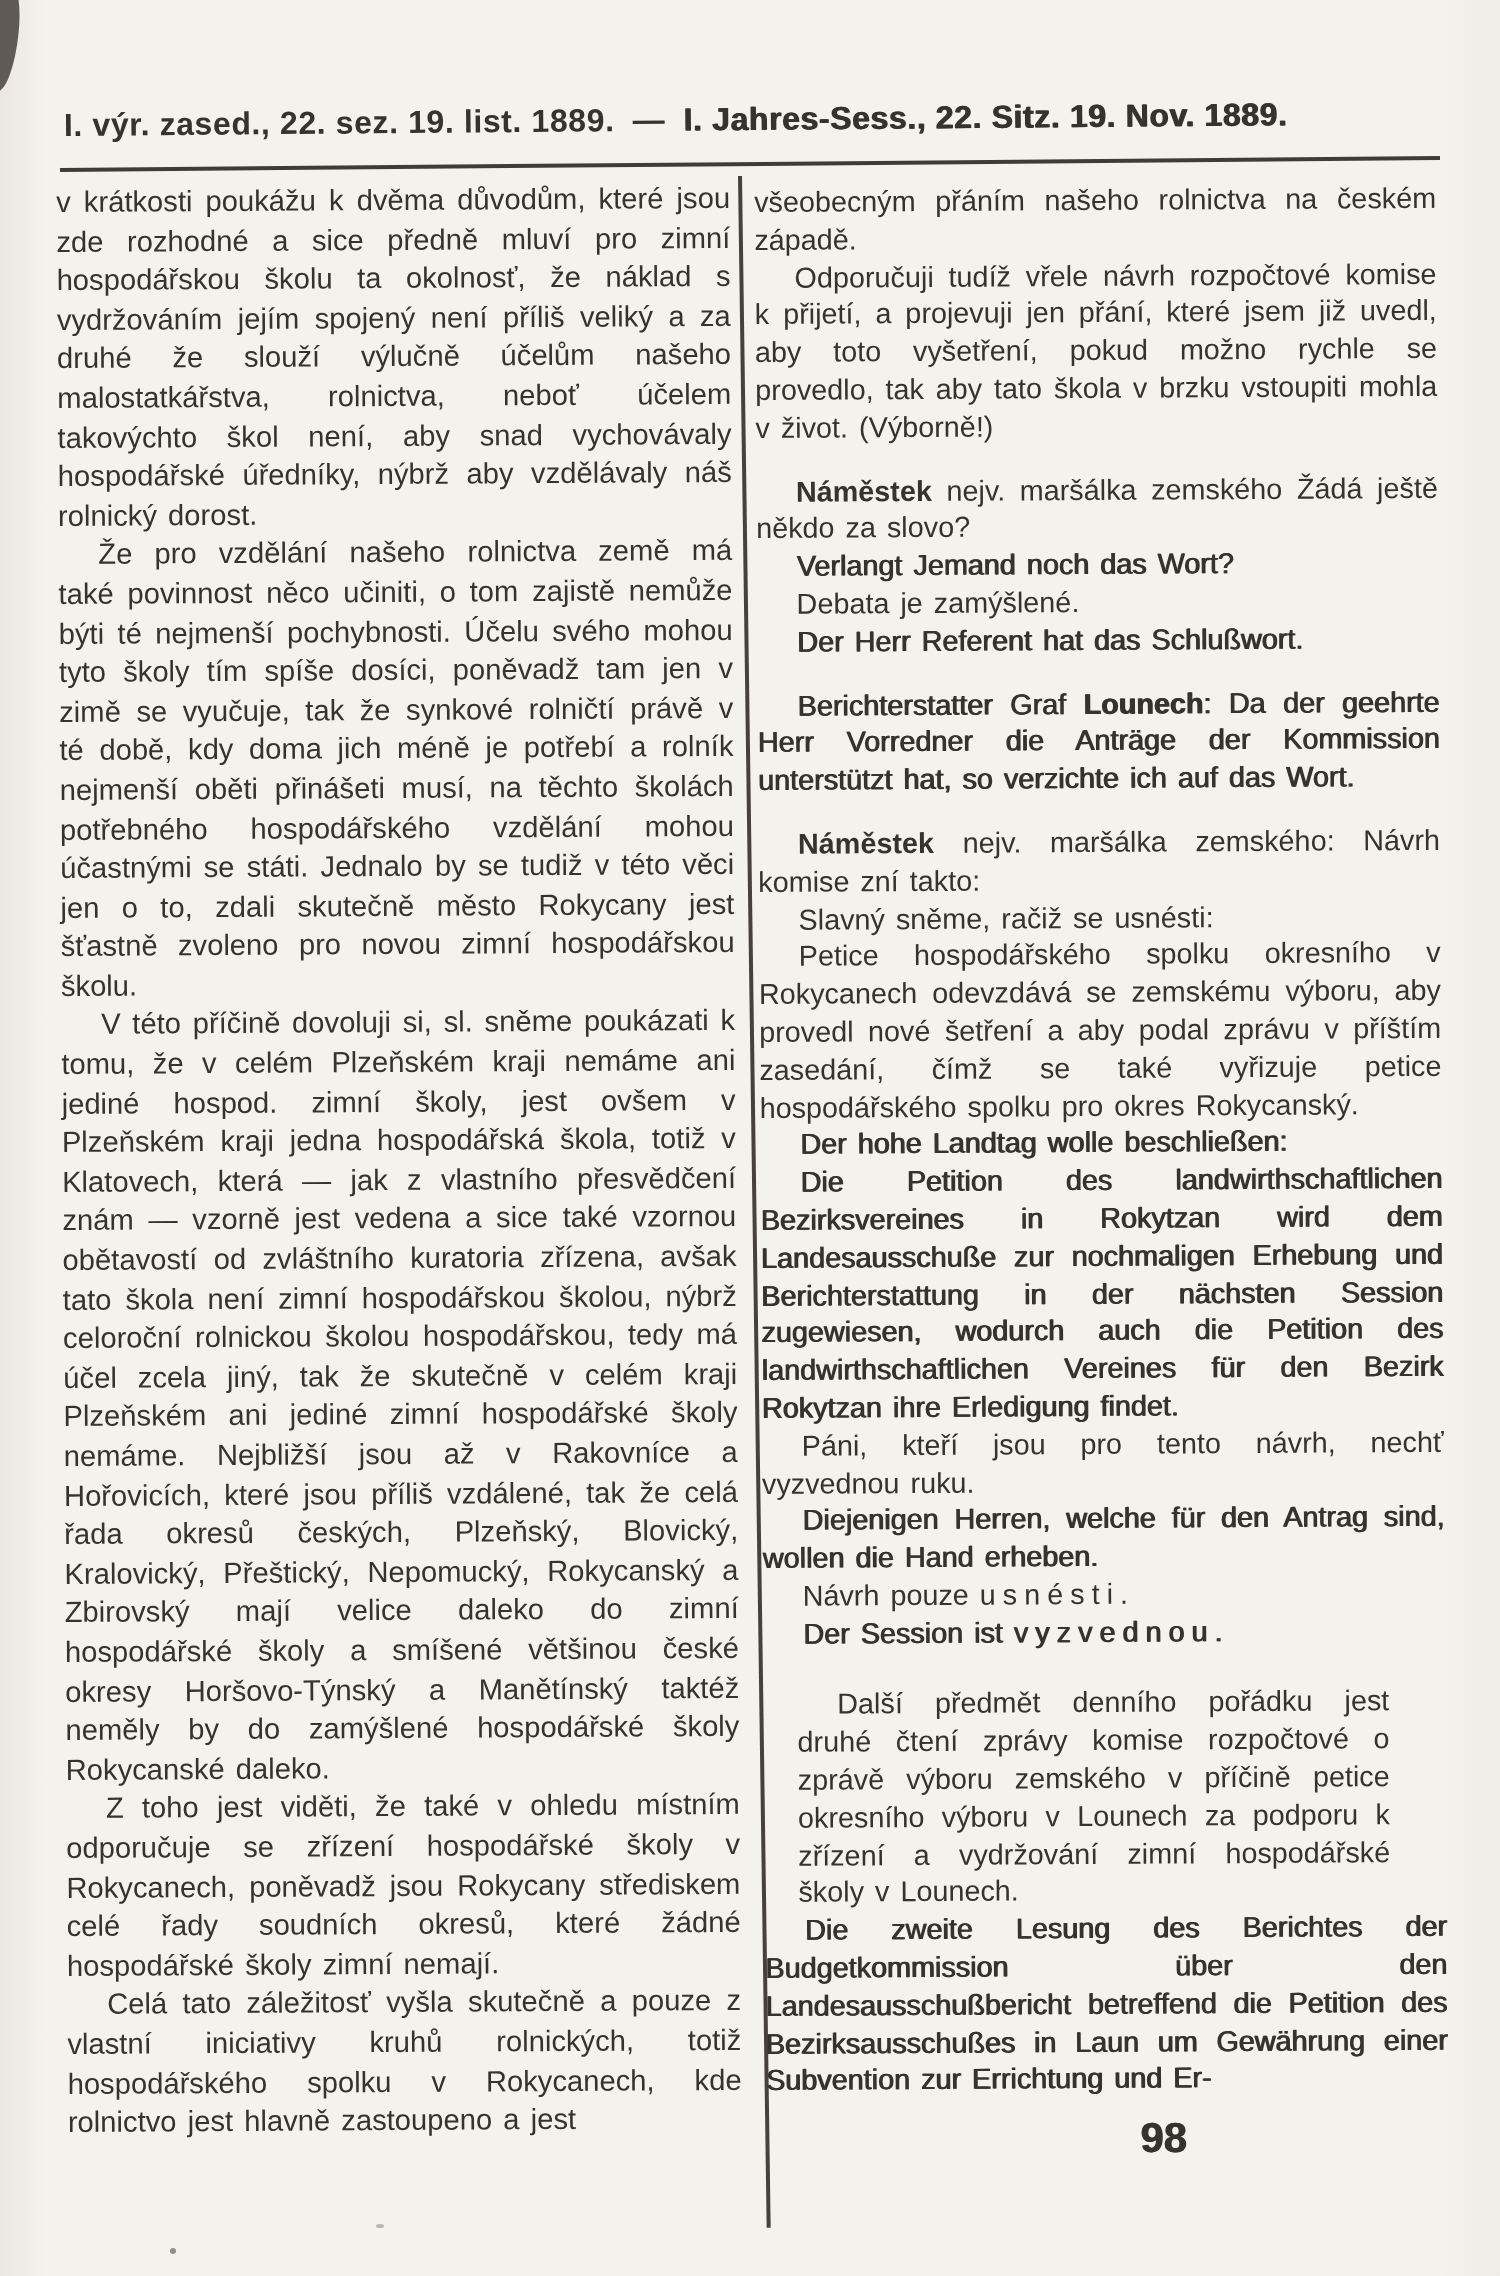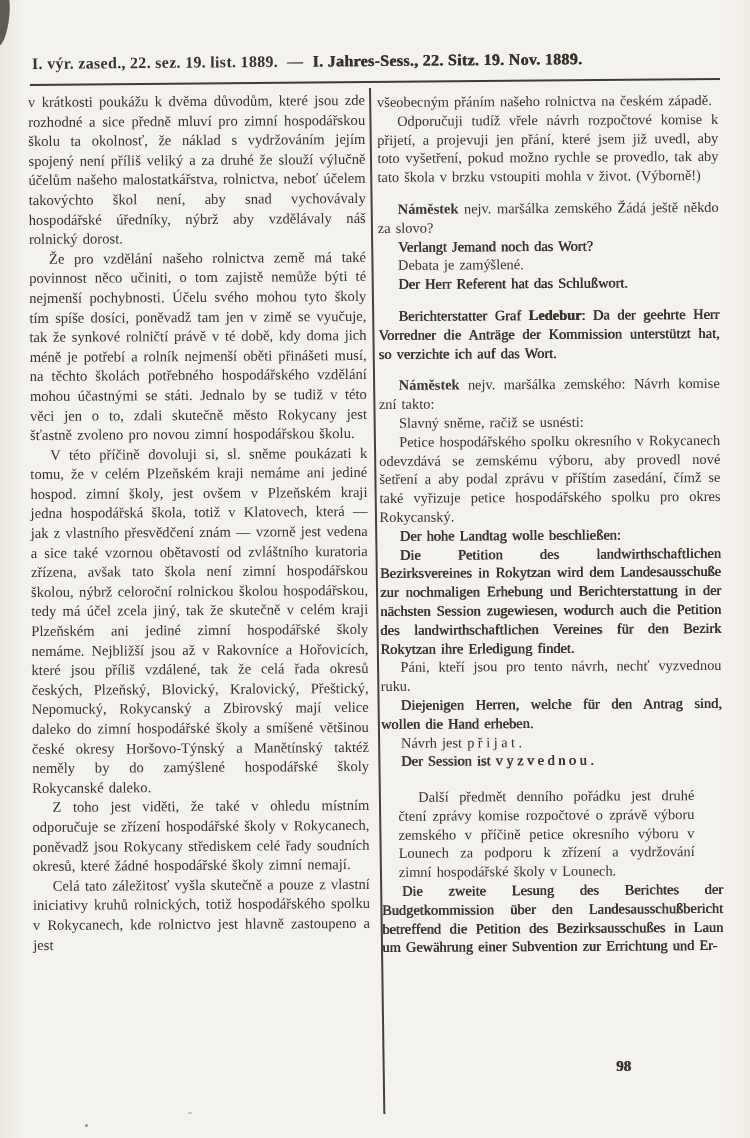--- a/index.html
+++ b/index.html
@@ -1,21 +1,21 @@
 <!DOCTYPE html>
 <html><head>
 <meta charset="utf-8">
 <style>
   html,body { margin:0; padding:0; background:#888; }
   .page {
     position:relative; width:750px; height:1138px; margin:0 auto;
     background:linear-gradient(90deg,#ebe8e1 0%, #f4f2ec 3%, #f4f2ec 96%, #eeece5 100%), #f3f1eb;
     background-color:#f3f1eb;
     overflow:hidden;
-    font-family:Liberation Serif, serif;
+    font-family:Liberation Sans, sans-serif;
     color:#36322c;
   }
   .header {
     position:absolute; left:32px; right:30px; top:52px;
     display:flex; align-items:baseline; gap:9px;
     font-size:16px; font-weight:bold; letter-spacing:.3px;
     transform:rotate(-0.5deg); transform-origin:center;
     white-space:nowrap;
   }
   .rule {
@@ -32,22 +32,22 @@
   .col p.indent { text-indent:20px; }
   .col p.inset { margin-left:17px; margin-right:28px; }
   .de { text-shadow:0.55px 0 0 currentColor; }
   .b  { font-weight:bold; }
   .sp { letter-spacing:3.5px; }
   .divider {
     position:absolute; left:369px; top:88px; width:1.7px; height:1026px;
     background:#46423b; transform:rotate(-0.8deg); transform-origin:top center;
   }
   .signature {
-    position:absolute; left:616px; top:1058px;
-    font-size:15px; font-weight:bold; text-shadow:0.5px 0 0 currentColor;
+    position:absolute; left:570px; top:1058px;
+    font-size:21px; font-weight:bold; text-shadow:0.5px 0 0 currentColor;
   }
   .edge-artifact {
     position:absolute; left:-5px; top:-8px; width:14px; height:54px;
     background:#4b4740; border-radius:0 60% 75% 45%; transform:rotate(6deg); opacity:.88;
   }
   .speck { position:absolute; border-radius:50%; background:#938f87; }
   .speck-1 { left:85px;  top:1124px; width:3px; height:3px; }
   .speck-2 { left:188px; top:1112px; width:4px; height:2px; opacity:.6; }
 </style>
 </head>
@@ -75,29 +75,29 @@
 
   <div class="divider"></div>
 
   <div class="col col-right">
       <p><span>všeobecným přáním našeho rolnictva na českém západě.</span></p>
       <p class="indent"><span>Odporučuji tudíž vřele návrh rozpočtové komise k přijetí, a projevuji jen přání, které jsem již uvedl, aby toto vyšetření, pokud možno rychle se provedlo, tak aby tato škola v brzku vstoupiti mohla v život. (Výborně!)</span></p>
       <p class="indent" style="margin-top: 13px;"><span class="b">Náměstek</span><span> nejv. maršálka zemského Žádá ještě někdo za slovo?</span></p>
       <p class="de indent"><span>Verlangt Jemand noch das Wort?</span></p>
       <p class="indent"><span>Debata je zamýšlené.</span></p>
       <p class="de indent"><span>Der Herr Referent hat das Schlußwort.</span></p>
-      <p class="de indent" style="margin-top: 13px;"><span>Berichterstatter Graf </span><span class="b">Ledebur</span><span>: Da der geehrte Herr Vorredner die Anträge der Kommission unterstützt hat, so verzichte ich auf das Wort.</span></p>
+      <p class="de indent" style="margin-top: 13px;"><span>Berichterstatter Graf </span><span class="b">Lounech</span><span>: Da der geehrte Herr Vorredner die Anträge der Kommission unterstützt hat, so verzichte ich auf das Wort.</span></p>
       <p class="indent" style="margin-top: 13px;"><span class="b">Náměstek</span><span> nejv. maršálka zemského: Návrh komise zní takto:</span></p>
       <p class="indent"><span>Slavný sněme, račiž se usnésti:</span></p>
       <p class="indent"><span>Petice hospodářského spolku okresního v Rokycanech odevzdává se zemskému výboru, aby provedl nové šetření a aby podal zprávu v příštím zasedání, čímž se také vyřizuje petice hospodářského spolku pro okres Rokycanský.</span></p>
       <p class="de indent"><span>Der hohe Landtag wolle beschließen:</span></p>
       <p class="de indent"><span>Die Petition des landwirthschaftlichen Bezirksvereines in Rokytzan wird dem Landesausschuße zur nochmaligen Erhebung und Berichterstattung in der nächsten Session zugewiesen, wodurch auch die Petition des landwirthschaftlichen Vereines für den Bezirk Rokytzan ihre Erledigung findet.</span></p>
       <p class="indent"><span>Páni, kteří jsou pro tento návrh, nechť vyzvednou ruku.</span></p>
       <p class="de indent"><span>Diejenigen Herren, welche für den Antrag sind, wollen die Hand erheben.</span></p>
-      <p class="indent"><span>Návrh jest </span><span class="sp">přijat</span><span>.</span></p>
+      <p class="indent"><span>Návrh pouze </span><span class="sp">usnésti</span><span>.</span></p>
       <p class="de indent"><span>Der Session ist </span><span class="sp">vyzvednou</span><span>.</span></p>
       <p class="indent inset" style="margin-top: 17px;"><span>Další předmět denního pořádku jest druhé čtení zprávy komise rozpočtové o zprávě výboru zemského v příčině petice okresního výboru v Lounech za podporu k zřízení a vydržování zimní hospodářské školy v Lounech.</span></p>
       <p class="de indent"><span>Die zweite Lesung des Berichtes der Budgetkommission über den Landesausschußbericht betreffend die Petition des Bezirksausschußes in Laun um Gewährung einer Subvention zur Errichtung und Er-</span></p>
     </div>
 
   <div class="signature">98</div>
 
   <div class="speck speck-1"></div>
   <div class="speck speck-2"></div>
 </div>

